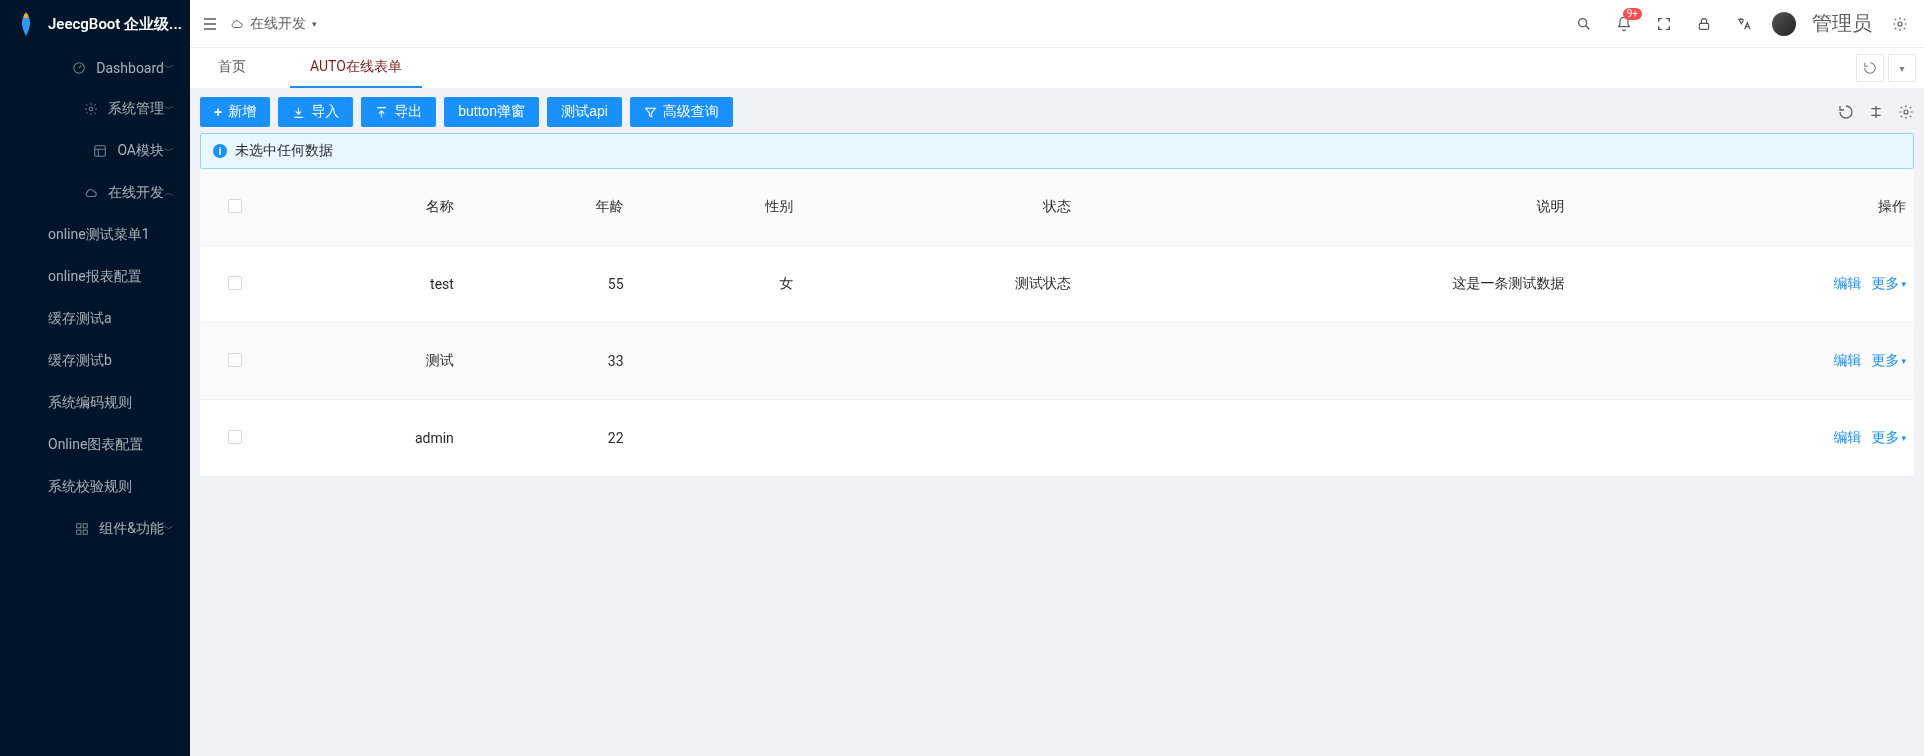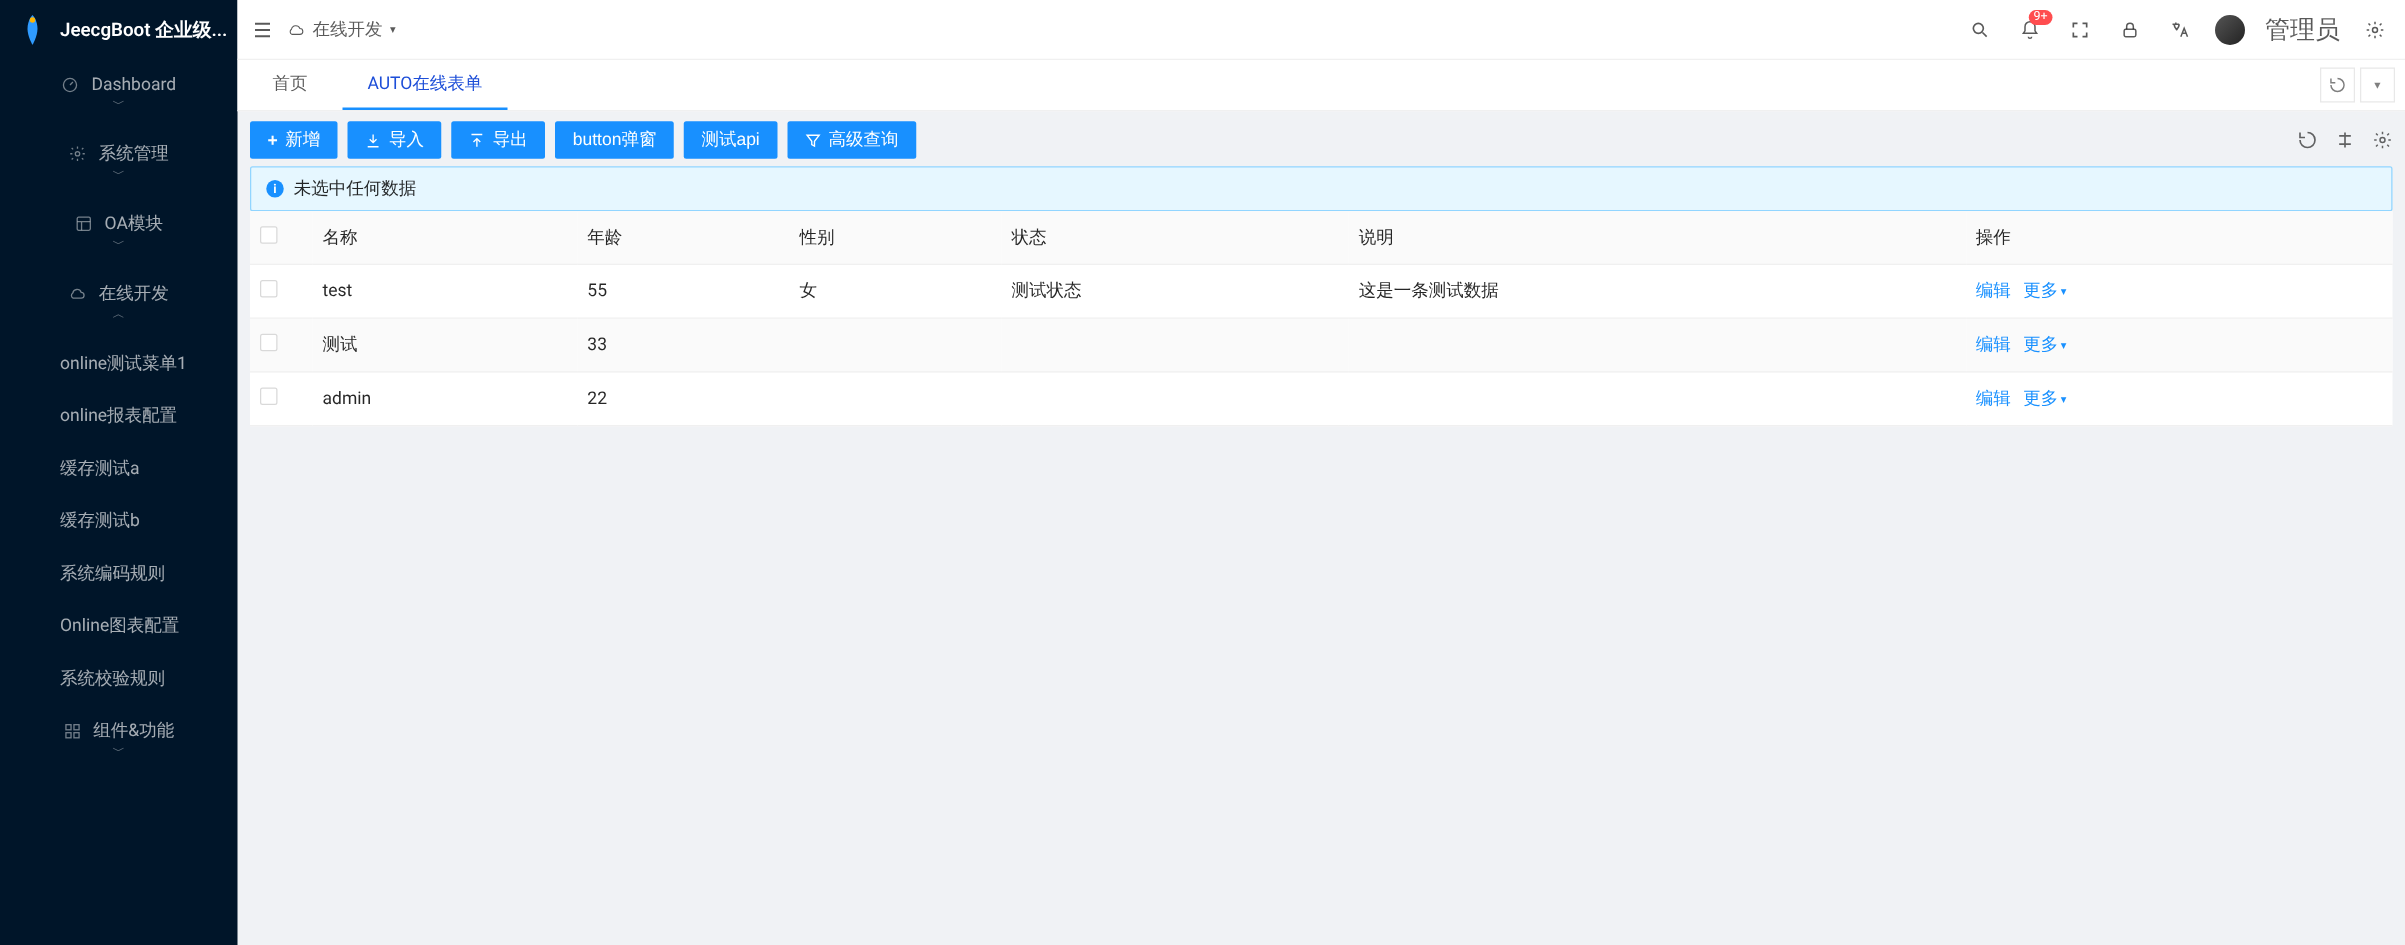--- a/index.html
+++ b/index.html
@@ -3,52 +3,52 @@
 <meta charset="utf-8">
 <style>
 * { margin: 0; padding: 0; box-sizing: border-box; }
 body { font-family: -apple-system, BlinkMacSystemFont, "Segoe UI", Roboto, "Helvetica Neue", Arial, sans-serif; font-size: 14px; color: rgba(0,0,0,.85); background: #f0f2f5; }
 .layout { display: flex; height: 100vh; }
 .sidebar { width: 190px; background: #001529; color: rgba(255,255,255,.65); overflow-y: auto; flex-shrink: 0; }
 .logo { display: flex; align-items: center; padding: 10px 12px; color: #fff; font-weight: 600; font-size: 15px; overflow: hidden; white-space: nowrap; }
 .logo-mark { width: 28px; height: 28px; margin-right: 8px; position: relative; }
 .logo-mark svg { width: 28px; height: 28px; }
 .menu { list-style: none; }
-.menu-item { display: flex; align-items: center; padding: 12px 16px; cursor: pointer; color: rgba(255,255,255,.65); font-size: 14px; justify-content: flex-end; flex-direction: column; }
+.menu-item { display: flex; align-items: center; padding: 12px 16px; cursor: pointer; color: rgba(255,255,255,.65); font-size: 14px; justify-content: flex-end; }
 .menu-item .left { display: flex; align-items: center; gap: 10px; }
 .menu-item .ico { width: 14px; text-align: center; opacity: .7; }
 .menu-chev { font-size: 10px; opacity: .6; }
 .submenu { list-style: none; }
 .submenu-item { padding: 12px 16px 12px 48px; cursor: pointer; color: rgba(255,255,255,.65); font-size: 14px; }
 .content { flex: 1; display: flex; flex-direction: column; min-width: 0; }
 .header { height: 48px; background: #fff; display: flex; align-items: center; justify-content: space-between; padding: 0 12px; border-bottom: 1px solid #f0f0f0; }
 .header-left { display: flex; align-items: center; gap: 12px; color: rgba(0,0,0,.65); }
 .header-left .crumb { display: flex; align-items: center; gap: 6px; font-size: 14px; }
 .header-right { display: flex; align-items: center; gap: 16px; color: rgba(0,0,0,.65); }
 .header-right .icon-btn { width: 24px; height: 24px; display: flex; align-items: center; justify-content: center; cursor: pointer; position: relative; }
 .badge { position: absolute; top: -4px; right: -6px; background: #ff4d4f; color: #fff; font-size: 10px; line-height: 1; padding: 1px 4px; border-radius: 8px; }
 .avatar { width: 24px; height: 24px; border-radius: 50%; background: linear-gradient(135deg,#555,#222); display: inline-block; }
 .username { font-size: 20px; }
 .tabs-bar { background: #fff; display: flex; align-items: center; justify-content: space-between; padding: 0 8px; border-bottom: 1px solid #f0f0f0; }
-.tabs { display: flex; gap: 8px; }
+.tabs { display: flex; gap: 24px; }
 .tab { padding: 10px 20px; font-size: 14px; color: rgba(0,0,0,.65); cursor: pointer; border-bottom: 2px solid transparent; }
-.tab.active { color: #1d4ed8; border-bottom-color: #1890ff; }
+.tab.active { color: #7f1d1d; border-bottom-color: #1890ff; }
 .tabs-extra { display: flex; align-items: center; gap: 4px; color: rgba(0,0,0,.5); }
 .tabs-extra .sq { width: 28px; height: 28px; border: 1px solid #e8e8e8; display: flex; align-items: center; justify-content: center; cursor: pointer; }
 .page { padding: 8px 10px; }
 .toolbar { display: flex; align-items: center; justify-content: space-between; margin-bottom: 6px; }
 .btn-row { display: flex; gap: 8px; }
 .btn { background: #1890ff; color: #fff; border: none; padding: 6px 14px; font-size: 14px; border-radius: 2px; cursor: pointer; display: inline-flex; align-items: center; gap: 6px; }
 .btn .pre { font-weight: 700; }
 .toolbar-icons { display: flex; gap: 14px; color: rgba(0,0,0,.6); }
 .toolbar-icons .ticon { cursor: pointer; }
 .alert { background: #e6f7ff; border: 1px solid #91d5ff; padding: 8px 12px; border-radius: 2px; display: flex; align-items: center; gap: 8px; color: rgba(0,0,0,.85); font-size: 14px; margin-bottom: 0; }
 .alert .info-ico { width: 14px; height: 14px; border-radius: 50%; background: #1890ff; color: #fff; font-size: 10px; display: inline-flex; align-items: center; justify-content: center; font-weight: bold; }
 .table { width: 100%; border-collapse: collapse; background: #fff; }
-.table th, .table td { padding: 12px 8px; text-align: left; font-size: 14px; color: rgba(0,0,0,.85); font-weight: 400; }
+.table th, .table td { padding: 29px 8px; text-align: right; font-size: 14px; color: rgba(0,0,0,.85); font-weight: 400; }
 .table thead th { background: #fafafa; border-bottom: 1px solid #f0f0f0; }
 .table tbody tr { border-bottom: 1px solid #f0f0f0; }
 .table tbody tr:nth-child(even) { background: #fafafa; }
 .checkbox { width: 14px; height: 14px; border: 1px solid #d9d9d9; border-radius: 2px; display: inline-block; cursor: pointer; background: #fff; }
 .link { color: #1890ff; cursor: pointer; display: inline-flex; align-items: center; gap: 2px; }
 .link .dd { font-size: 9px; }
 .actions-cell { white-space: nowrap; }
 .actions-cell .link + .link { margin-left: 10px; }
 svg { display: block; }
 </style>

